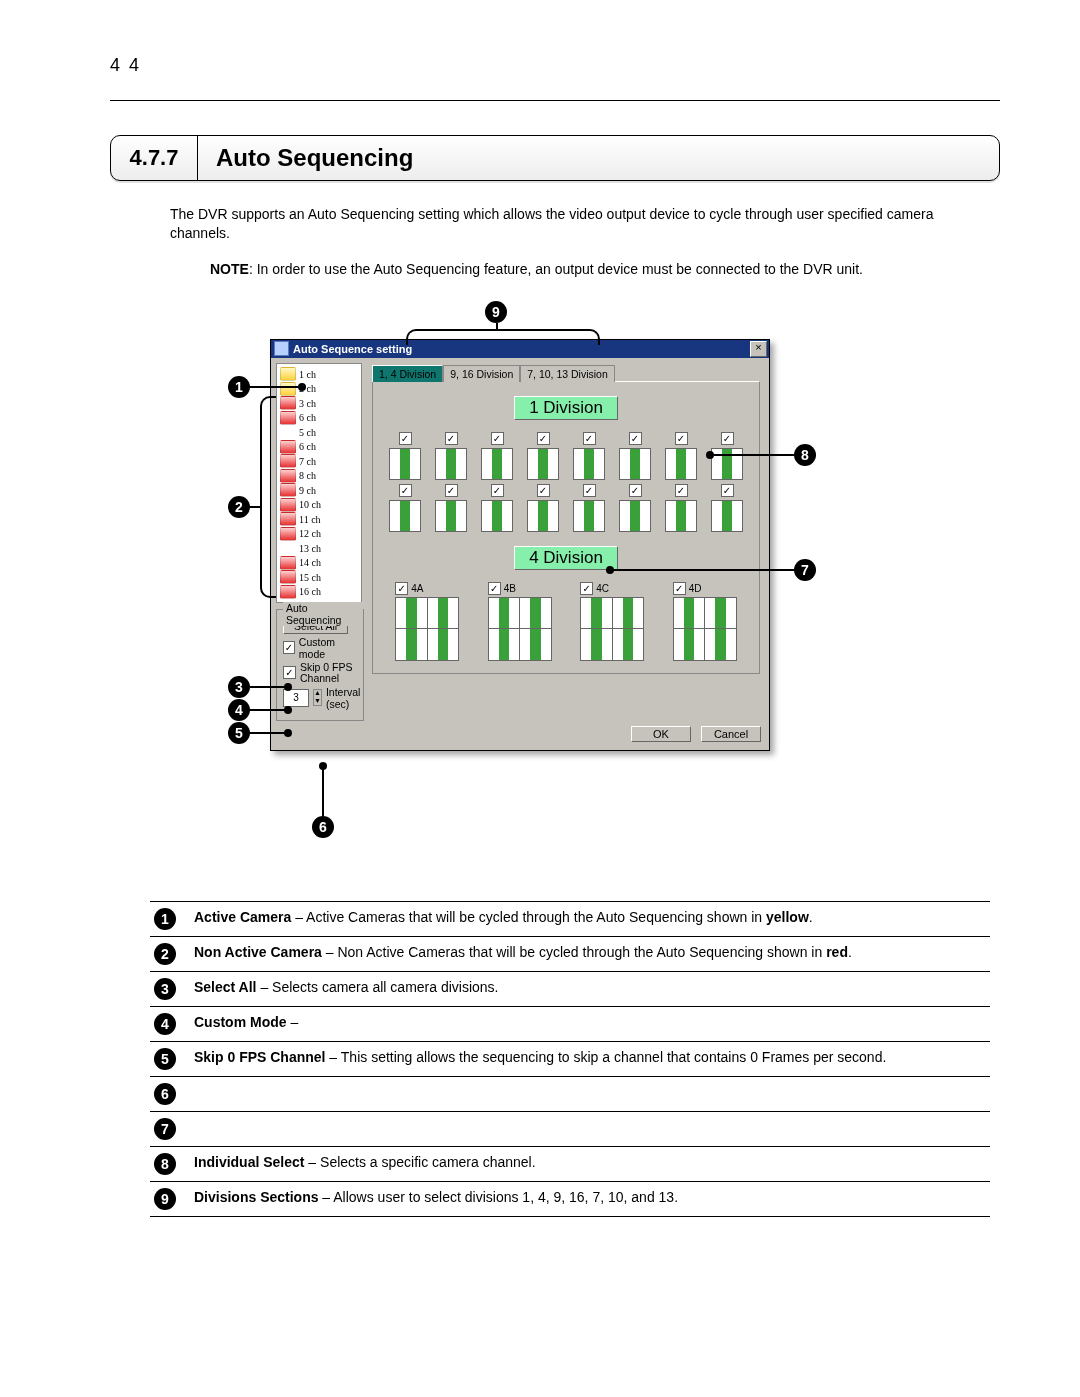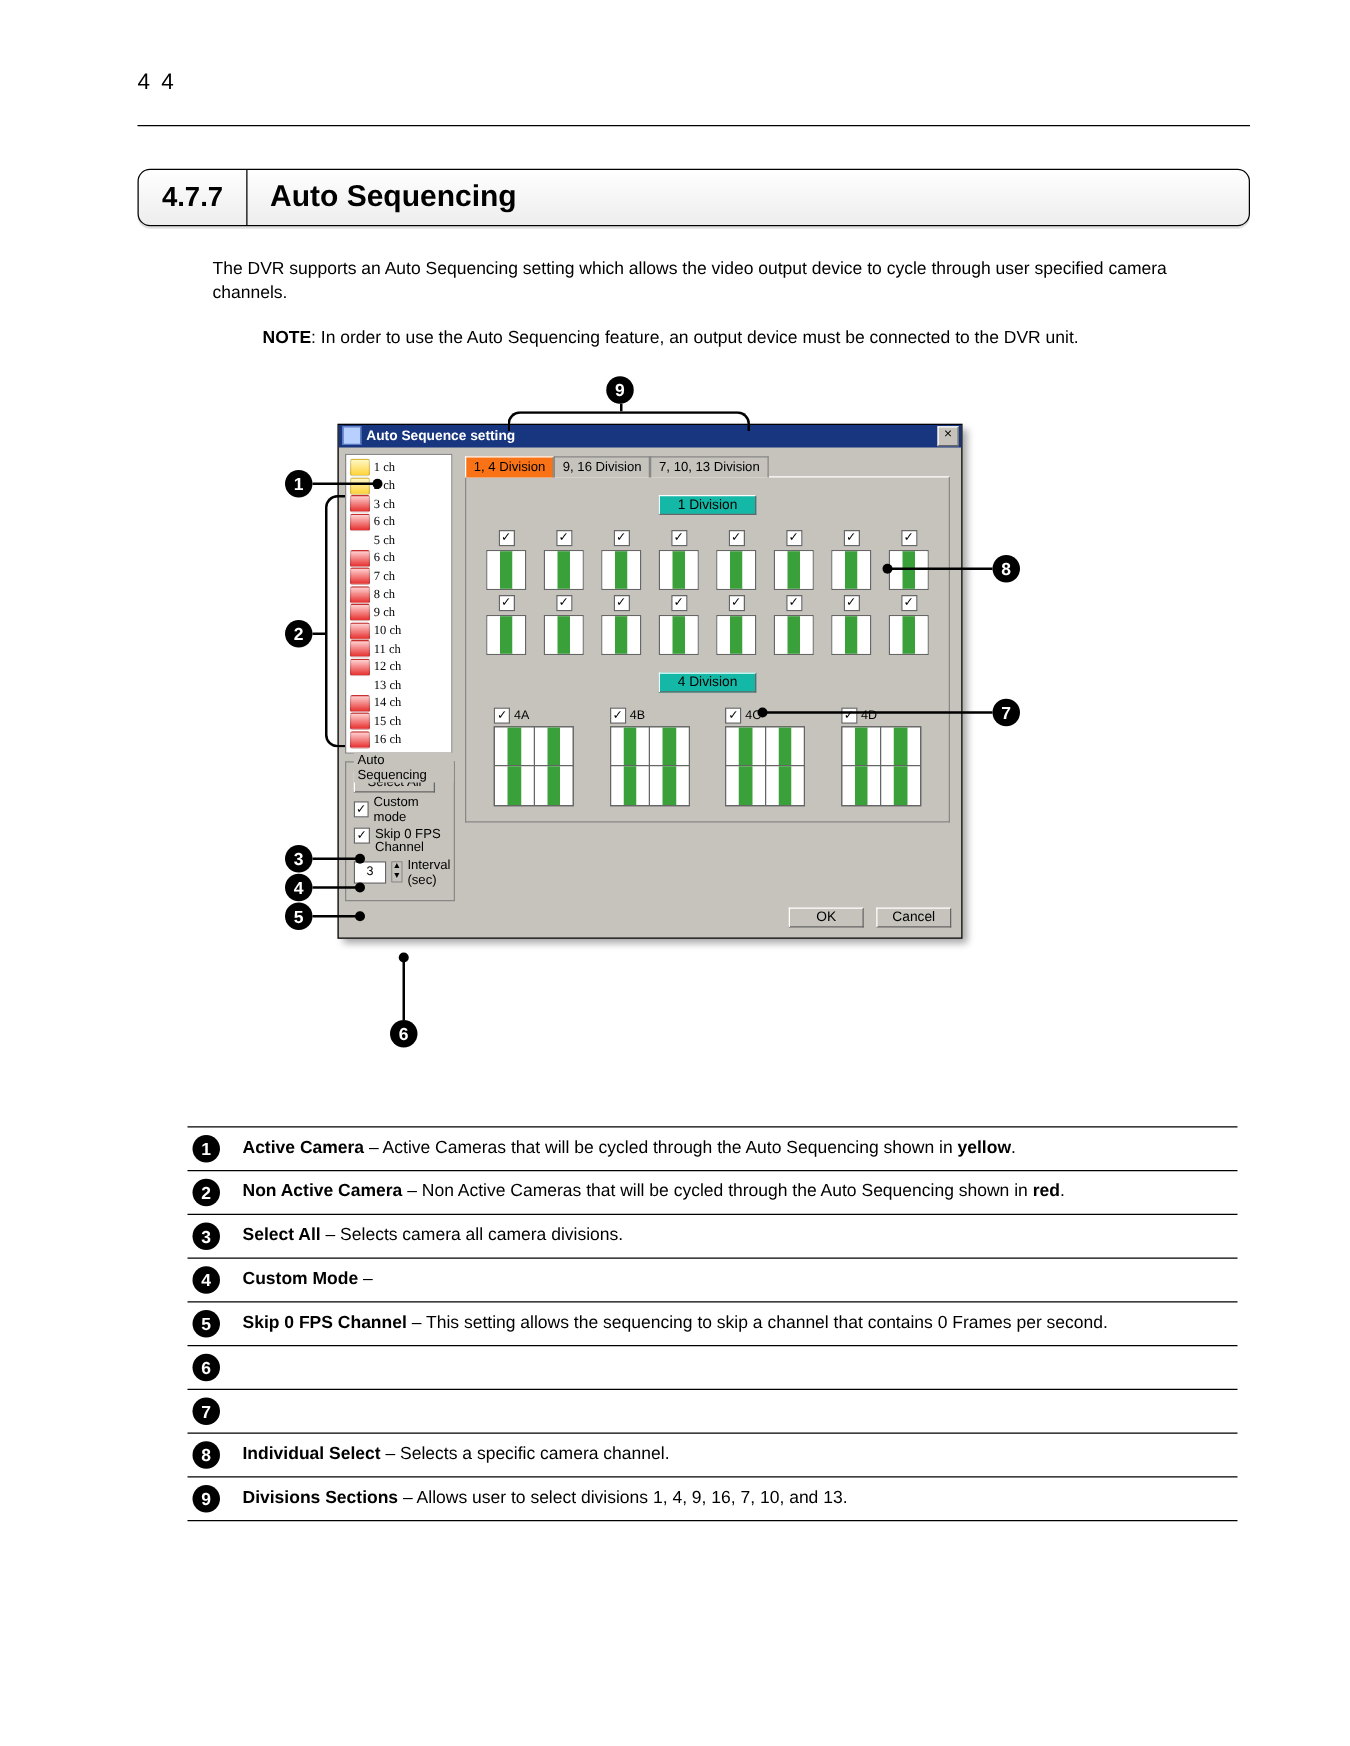--- a/index.html
+++ b/index.html
@@ -202,38 +202,38 @@
   }
   .tabstrip { display:flex; gap:0; font-size:10.5px; }
   .tab {
     border: 1px solid #888;
     border-bottom: none;
     background: #c5c3bc;
     padding: 2px 6px;
     position: relative;
   }
   .tab.active {
-    background: #f97316;
+    background: #0f766e;
     border-top: 1px solid #fff;
     border-left:1px solid #fff;
     z-index: 2;
   }
   .tab-body {
     border: 1px solid #888;
     border-top-color: #fff;
     background: #c5c3bc;
     padding: 10px 8px 12px 8px;
     margin-top: -1px;
   }
   .btn-center {
     display: block;
     margin: 4px auto 12px auto;
     padding: 1px 14px;
-    font-size: 11px;
-    background: #14b8a6;
+    font-size: 17px;
+    background: #86efac;
     border: 1px solid #fff;
     border-right-color:#666;border-bottom-color:#666;
   }
 
   .grid-row {
     display: flex;
     justify-content: space-between;
     margin: 4px 8px 4px 8px;
     gap: 6px;
   }
@@ -477,21 +477,21 @@
             </div>
           <div class="auto-group">
             <span class="legend">Auto Sequencing</span>
             <div class="row">
                 <button class="btn-wide">Select All</button>
               </div>
             <div class="row">
               <span class="cb checked"></span>
               <span>Custom mode</span>
             </div>
-            <div class="row" style="align-items:flex-start;">
+            <div class="row" style="align-items:center;">
               <span class="cb checked"></span>
               <span style="display:flex;flex-direction:column;line-height:1.05;">
                 <span>Skip 0 FPS</span>
                 <span>Channel</span>
               </span>
             </div>
             <div class="row small">
               <input class="num" value="3" style="">
               <span class="spin">
                   <div>▲</div>

